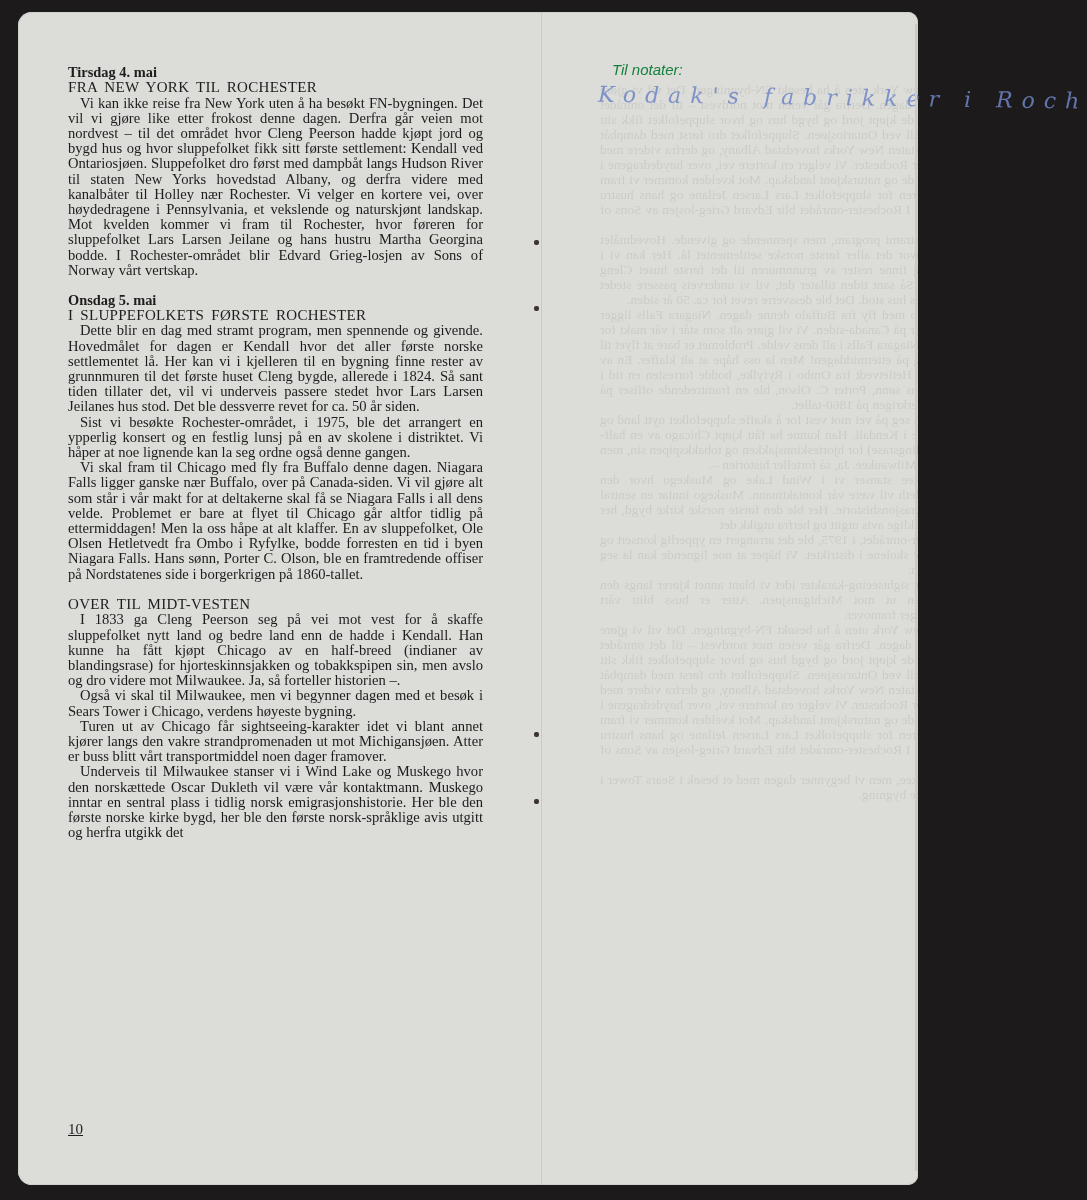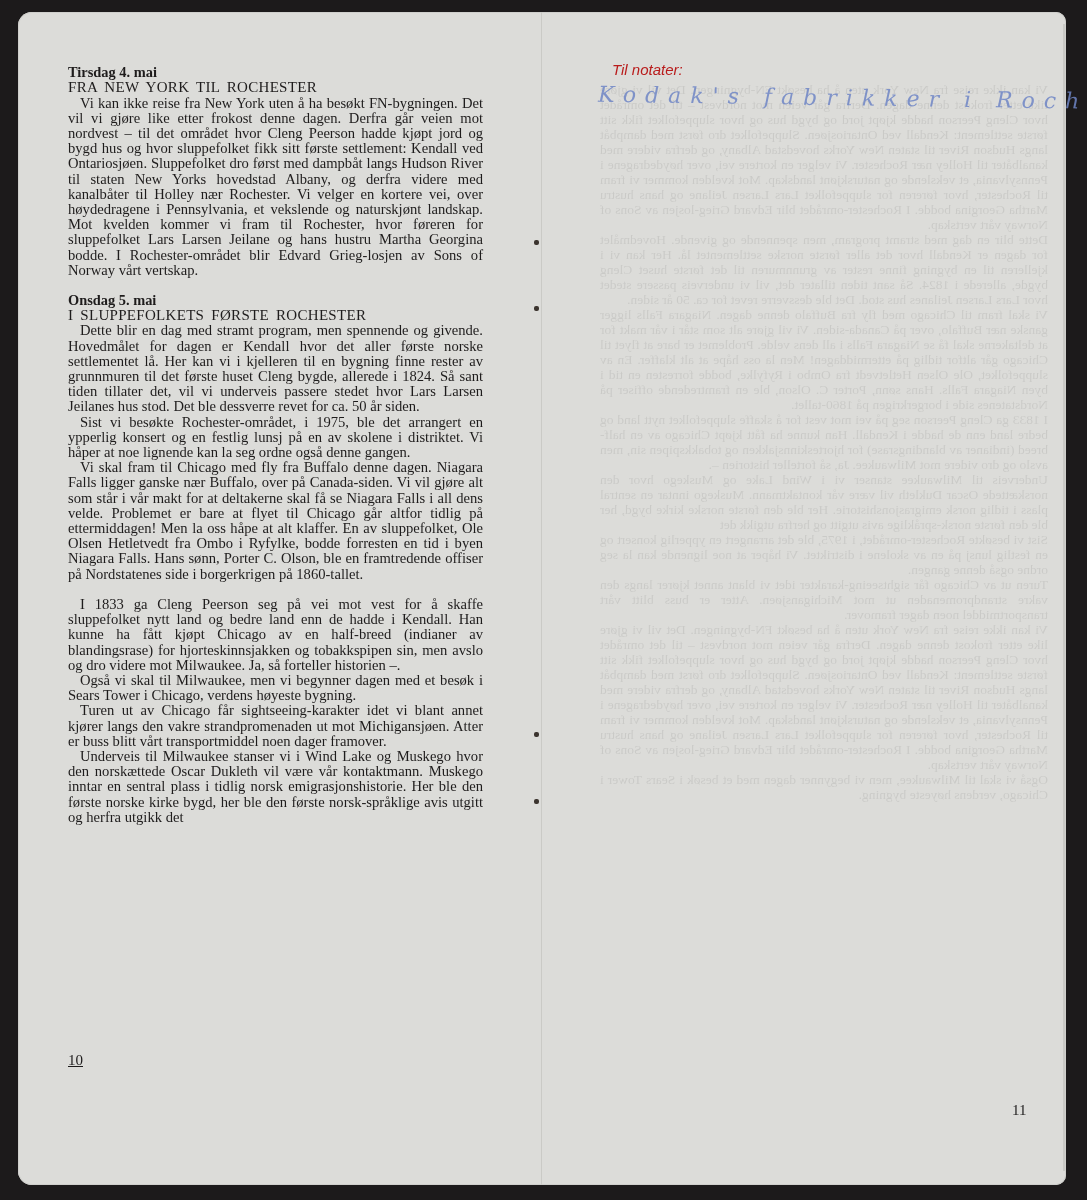--- a/index.html
+++ b/index.html
@@ -7,21 +7,21 @@
       padding: 0;
       width: 1087px;
       height: 1200px;
       background: #1c1a1b;
       overflow: hidden;
     }
     .spread {
       position: absolute;
       left: 18px;
       top: 12px;
-      width: 1048px;
+      width: 900px;
       height: 1173px;
       background: #dcdcd9;
       border-radius: 14px 10px 10px 14px;
       box-shadow: inset 0 0 0 1px #cfcfcc;
     }
     .spread::after {
       
       content: "";
       position: absolute;
       right: 1px;
@@ -87,21 +87,21 @@
       width: 490px;
       height: 100%;
     }
     .notes-label {
       position: absolute;
       left: 54px;
       top: 49px;
       font-family: "Liberation Sans", "DejaVu Sans", sans-serif;
       font-style: italic;
       font-size: 15px;
-      color: #b91c1c;
+      color: #15803d;
     }
     .handwriting {
       position: absolute;
       left: 40px;
       top: 74px;
       font-family: "DejaVu Serif", serif;
       font-style: italic;
       font-size: 22px;
       letter-spacing: 9px;
       color: #6f86c6;
@@ -146,28 +146,29 @@
 
     <div class="section">
       <div class="day-label">Onsdag 5. mai</div>
       <div class="heading">I SLUPPEFOLKETS FØRSTE ROCHESTER</div>
       <p class="para">Dette blir en dag med stramt program, men spennende og givende. Hovedmålet for dagen er Kendall hvor det aller første norske settlementet lå. Her kan vi i kjelleren til en bygning finne rester av grunnmuren til det første huset Cleng bygde, allerede i 1824. Så sant tiden tillater det, vil vi underveis passere stedet hvor Lars Larsen Jeilanes hus stod. Det ble dessverre revet for ca. 50 år siden.</p>
       <p class="para">Sist vi besøkte Rochester-området, i 1975, ble det arrangert en ypperlig konsert og en festlig lunsj på en av skolene i distriktet. Vi håper at noe lignende kan la seg ordne også denne gangen.</p>
       <p class="para">Vi skal fram til Chicago med fly fra Buffalo denne dagen. Niagara Falls ligger ganske nær Buffalo, over på Canada-siden. Vi vil gjøre alt som står i vår makt for at deltakerne skal få se Niagara Falls i all dens velde. Problemet er bare at flyet til Chicago går altfor tidlig på ettermiddagen! Men la oss håpe at alt klaffer. En av sluppefolket, Ole Olsen Hetletvedt fra Ombo i Ryfylke, bodde forresten en tid i byen Niagara Falls. Hans sønn, Porter C. Olson, ble en framtredende offiser på Nordstatenes side i borgerkrigen på 1860-tallet.</p>
     </div>
 
     <div class="section">
+      <div class="heading">OVER TIL MIDT-VESTEN</div>
       <p class="para">I 1833 ga Cleng Peerson seg på vei mot vest for å skaffe sluppefolket nytt land og bedre land enn de hadde i Kendall. Han kunne ha fått kjøpt Chicago av en half-breed (indianer av blandingsrase) for hjorteskinnsjakken og tobakkspipen sin, men avslo og dro videre mot Milwaukee. Ja, så forteller historien –.</p>
       <p class="para">Også vi skal til Milwaukee, men vi begynner dagen med et besøk i Sears Tower i Chicago, verdens høyeste bygning.</p>
       <p class="para">Turen ut av Chicago får sightseeing-karakter idet vi blant annet kjører langs den vakre strandpromenaden ut mot Michigansjøen. Atter er buss blitt vårt transportmiddel noen dager framover.</p>
       <p class="para">Underveis til Milwaukee stanser vi i Wind Lake og Muskego hvor den norskættede Oscar Dukleth vil være vår kontaktmann. Muskego inntar en sentral plass i tidlig norsk emigrasjonshistorie. Her ble den første norske kirke bygd, her ble den første norsk-språklige avis utgitt og herfra utgikk det</p>
     </div>
   </div>
 
-  <div class="page-num" style="left:50px; top:1040px;text-decoration:underline;">10</div>
+  <div class="page-num" style="left:50px; top:1109px;text-decoration:underline;">10</div>
 
   <div class="right-page">
     <div class="ghost" aria-hidden="true">
       <div>Vi kan ikke reise fra New York uten å ha besøkt FN-bygningen. Det vil vi gjøre like etter frokost denne dagen. Derfra går veien mot nordvest – til det området hvor Cleng Peerson hadde kjøpt jord og bygd hus og hvor sluppefolket fikk sitt første settlement: Kendall ved Ontariosjøen. Sluppefolket dro først med dampbåt langs Hudson River til staten New Yorks hovedstad Albany, og derfra videre med kanalbåter til Holley nær Rochester. Vi velger en kortere vei, over høydedragene i Pennsylvania, et vekslende og naturskjønt landskap. Mot kvelden kommer vi fram til Rochester, hvor føreren for sluppefolket Lars Larsen Jeilane og hans hustru Martha Georgina bodde. I Rochester-området blir Edvard Grieg-losjen av Sons of Norway vårt vertskap.</div>
       <div>Dette blir en dag med stramt program, men spennende og givende. Hovedmålet for dagen er Kendall hvor det aller første norske settlementet lå. Her kan vi i kjelleren til en bygning finne rester av grunnmuren til det første huset Cleng bygde, allerede i 1824. Så sant tiden tillater det, vil vi underveis passere stedet hvor Lars Larsen Jeilanes hus stod. Det ble dessverre revet for ca. 50 år siden.</div>
       <div>Vi skal fram til Chicago med fly fra Buffalo denne dagen. Niagara Falls ligger ganske nær Buffalo, over på Canada-siden. Vi vil gjøre alt som står i vår makt for at deltakerne skal få se Niagara Falls i all dens velde. Problemet er bare at flyet til Chicago går altfor tidlig på ettermiddagen! Men la oss håpe at alt klaffer. En av sluppefolket, Ole Olsen Hetletvedt fra Ombo i Ryfylke, bodde forresten en tid i byen Niagara Falls. Hans sønn, Porter C. Olson, ble en framtredende offiser på Nordstatenes side i borgerkrigen på 1860-tallet.</div>
       <div>I 1833 ga Cleng Peerson seg på vei mot vest for å skaffe sluppefolket nytt land og bedre land enn de hadde i Kendall. Han kunne ha fått kjøpt Chicago av en half-breed (indianer av blandingsrase) for hjorteskinnsjakken og tobakkspipen sin, men avslo og dro videre mot Milwaukee. Ja, så forteller historien –.</div>
       <div>Underveis til Milwaukee stanser vi i Wind Lake og Muskego hvor den norskættede Oscar Dukleth vil være vår kontaktmann. Muskego inntar en sentral plass i tidlig norsk emigrasjonshistorie. Her ble den første norske kirke bygd, her ble den første norsk-språklige avis utgitt og herfra utgikk det</div>
       <div>Sist vi besøkte Rochester-området, i 1975, ble det arrangert en ypperlig konsert og en festlig lunsj på en av skolene i distriktet. Vi håper at noe lignende kan la seg ordne også denne gangen.</div>
       <div>Turen ut av Chicago får sightseeing-karakter idet vi blant annet kjører langs den vakre strandpromenaden ut mot Michigansjøen. Atter er buss blitt vårt transportmiddel noen dager framover.</div>

